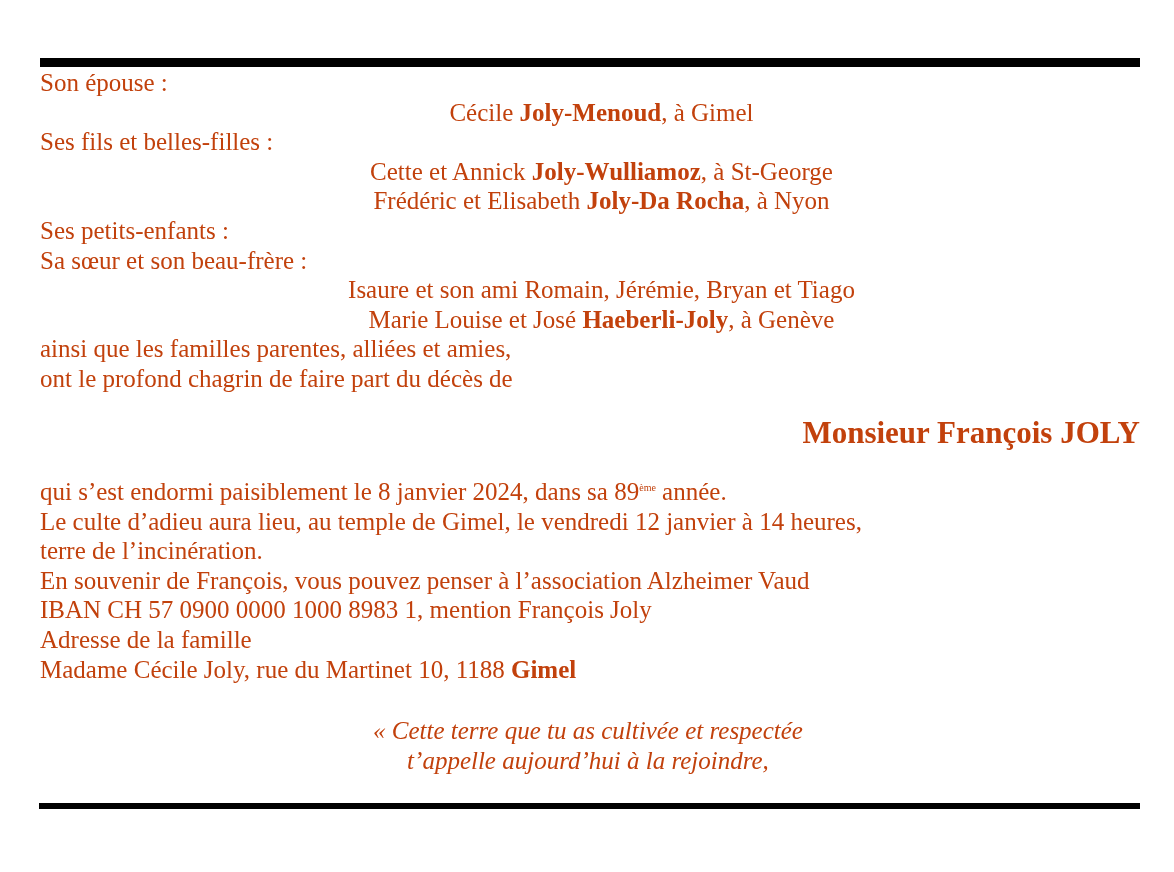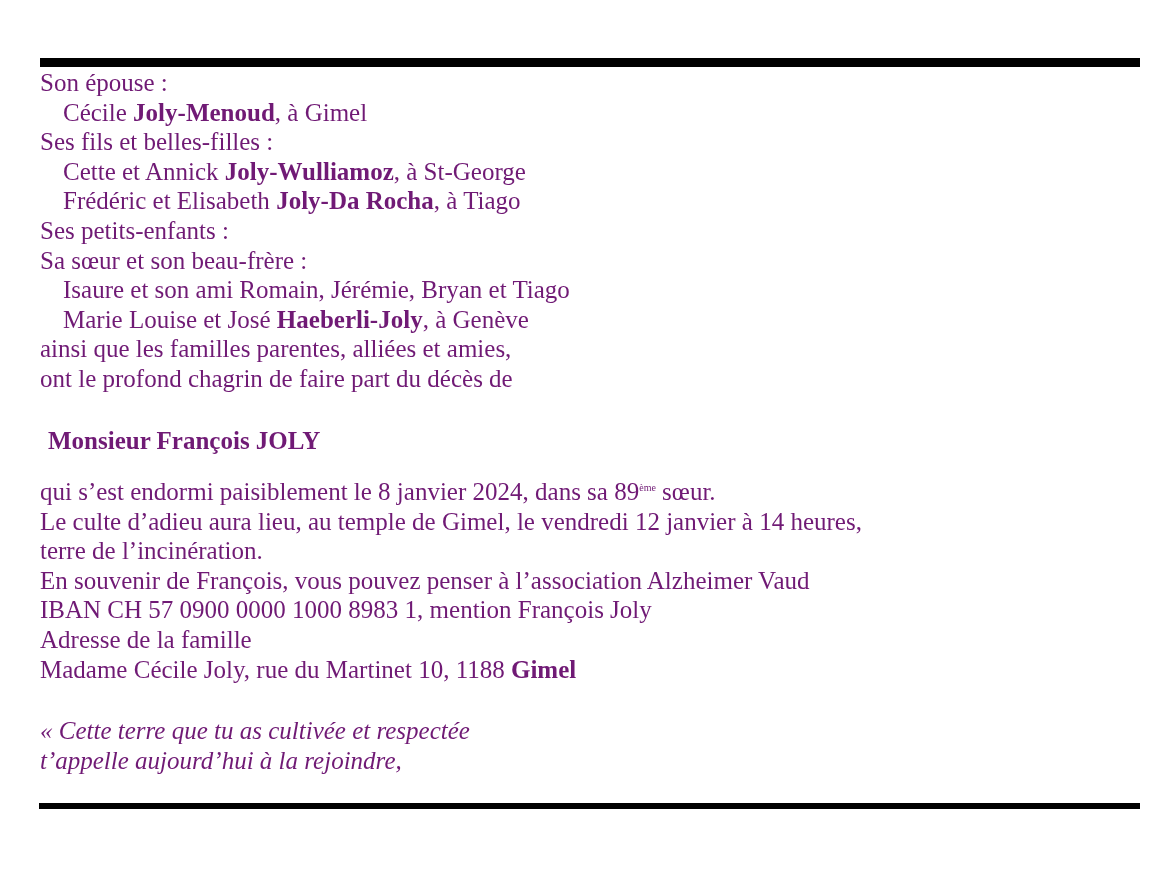--- a/index.html
+++ b/index.html
@@ -5,21 +5,21 @@
   html, body {
     margin: 0;
     padding: 0;
     background: #ffffff;
   }
   .page {
     position: relative;
     width: 1174px;
     height: 872px;
     background: #ffffff;
-    color: #701a75;
+    color: #c2410c;
     font-family: "Liberation Serif", serif;
     overflow: hidden;
   }
   .rule {
     position: absolute;
     background: #000000;
   }
   .rule-top {
     left: 40px;
     top: 58px;
@@ -39,80 +39,81 @@
     width: 1100px;
   }
   .line {
     margin: 0;
     font-size: 25px;
     line-height: 29.6px;
     white-space: nowrap;
   }
   .indent {
     padding-left: 23px;
+    text-align: center;
   }
   .notice-title {
     position: absolute;
     left: 40px;
     top: 417px;
     width: 1100px;
-    margin: 8px;
-    font-size: 25px;
+    margin: 0;
+    font-size: 31px;
     line-height: 32px;
     font-weight: bold;
-    text-align: left;
+    text-align: right;
   }
   .details-block {
     position: absolute;
     left: 40px;
     top: 477px;
     width: 1100px;
   }
   .details-block sup {
     font-size: 10px;
     line-height: 0;
     vertical-align: super;
   }
   .quote-block {
     position: absolute;
     left: 40px;
     top: 716px;
     width: 1096px;
-    text-align: left;
+    text-align: center;
     font-style: italic;
   }
   b {
     font-weight: bold;
   }
 </style>
 </head>
 <body>
 
 <div class="page">
 
   <div class="rule rule-top"></div>
 
   <div class="family-block">
     <p class="line"><span>Son épouse :</span><b></b><span></span></p>
     <p class="line indent"><span>Cécile </span><b>Joly-Menoud</b><span>, à Gimel</span></p>
     <p class="line"><span>Ses fils et belles-filles :</span><b></b><span></span></p>
     <p class="line indent"><span>Cette et Annick </span><b>Joly-Wulliamoz</b><span>, à St-George</span></p>
-    <p class="line indent"><span>Frédéric et Elisabeth </span><b>Joly-Da Rocha</b><span>, à Tiago</span></p>
+    <p class="line indent"><span>Frédéric et Elisabeth </span><b>Joly-Da Rocha</b><span>, à Nyon</span></p>
     <p class="line"><span>Ses petits-enfants :</span><b></b><span></span></p>
     <p class="line"><span>Sa sœur et son beau-frère :</span><b></b><span></span></p>
     <p class="line indent"><span>Isaure et son ami Romain, Jérémie, Bryan et Tiago</span><b></b><span></span></p>
     <p class="line indent"><span>Marie Louise et José </span><b>Haeberli-Joly</b><span>, à Genève</span></p>
     <p class="line"><span>ainsi que les familles parentes, alliées et amies,</span><b></b><span></span></p>
     <p class="line"><span>ont le profond chagrin de faire part du décès de</span><b></b><span></span></p>
   </div>
 
   <p class="notice-title">Monsieur François JOLY</p>
 
   <div class="details-block">
-    <p class="line"><span>qui s’est endormi paisiblement le 8 janvier 2024, dans sa 89</span><sup>ème</sup><span> sœur.</span></p>
+    <p class="line"><span>qui s’est endormi paisiblement le 8 janvier 2024, dans sa 89</span><sup>ème</sup><span> année.</span></p>
     <p class="line">Le culte d’adieu aura lieu, au temple de Gimel, le vendredi 12 janvier à 14 heures,</p>
     <p class="line">terre de l’incinération.</p>
     <p class="line">En souvenir de François, vous pouvez penser à l’association Alzheimer Vaud</p>
     <p class="line">IBAN CH 57 0900 0000 1000 8983 1, mention François Joly</p>
     <p class="line">Adresse de la famille</p>
     <p class="line"><span>Madame Cécile Joly, rue du Martinet 10, 1188 </span><b>Gimel</b></p>
   </div>
 
   <div class="quote-block">
     <p class="line">« Cette terre que tu as cultivée et respectée</p>

